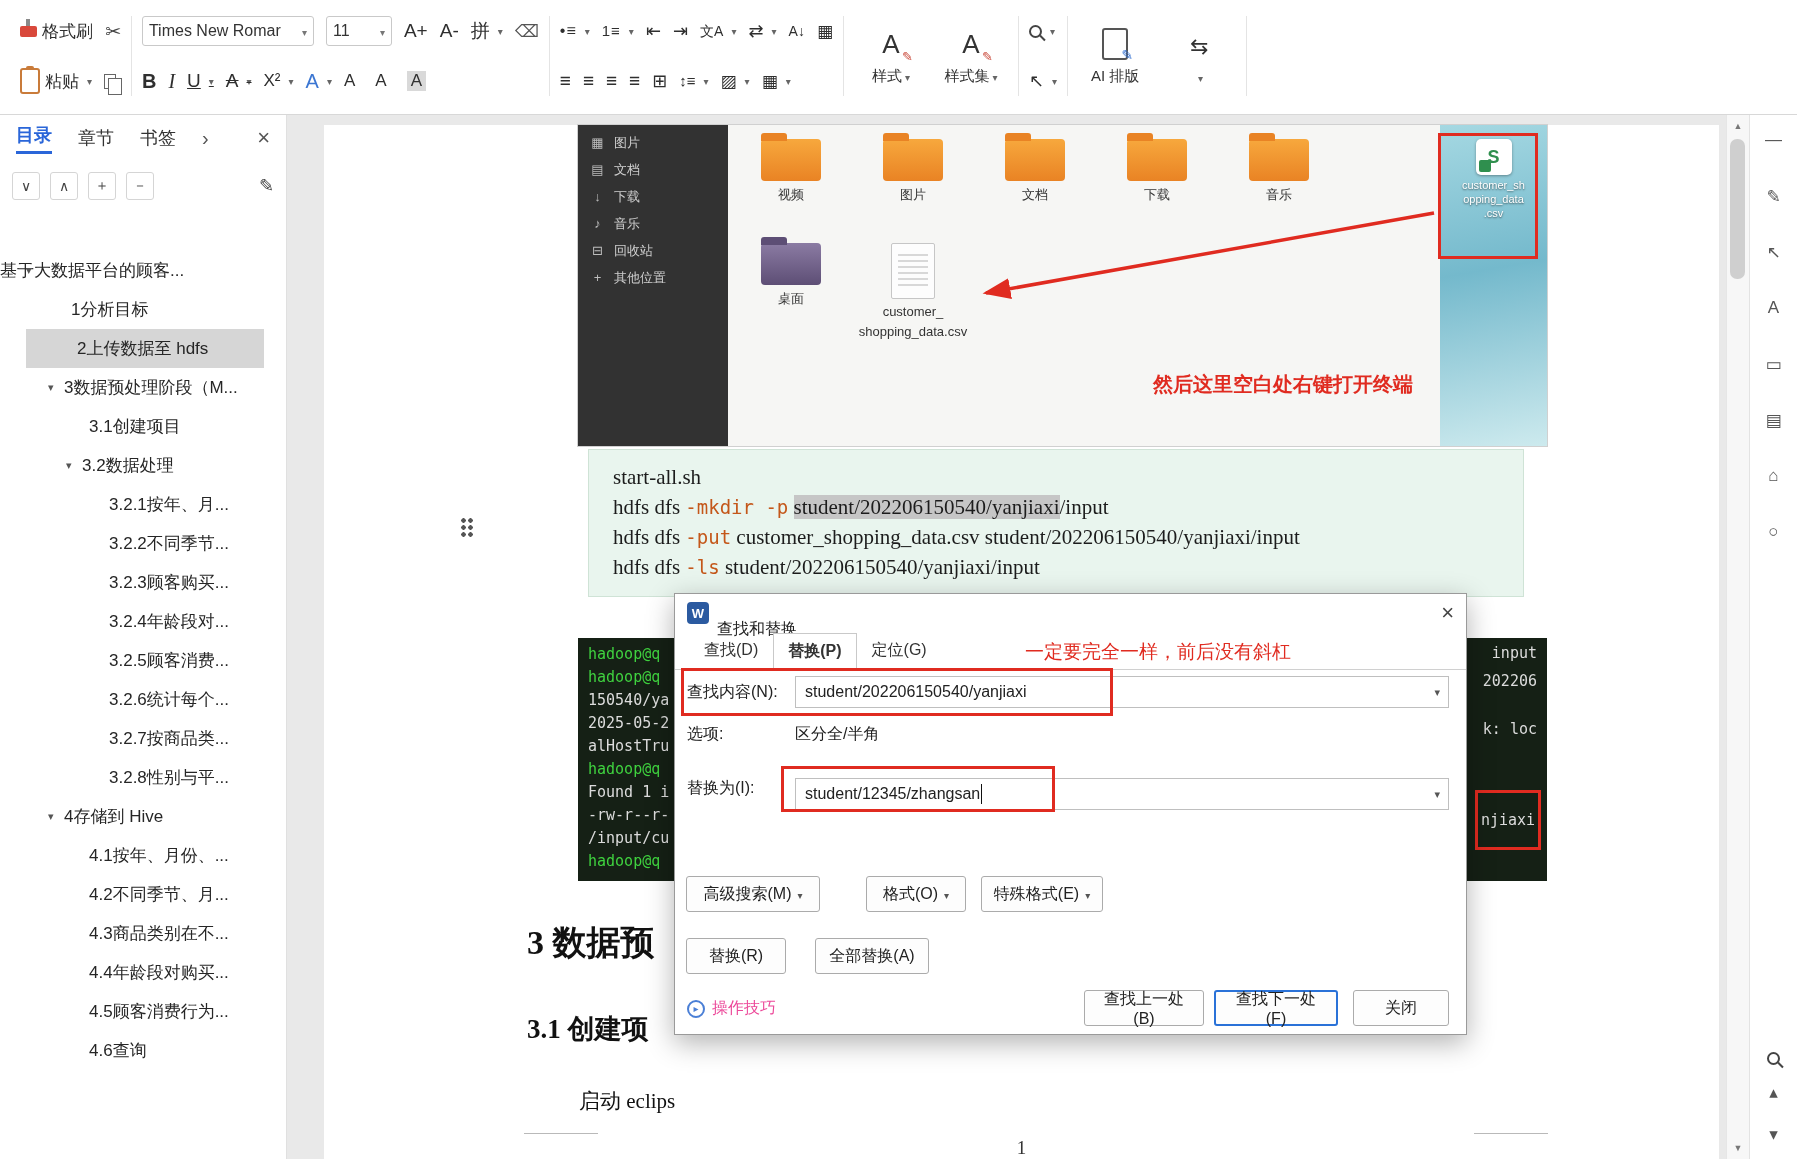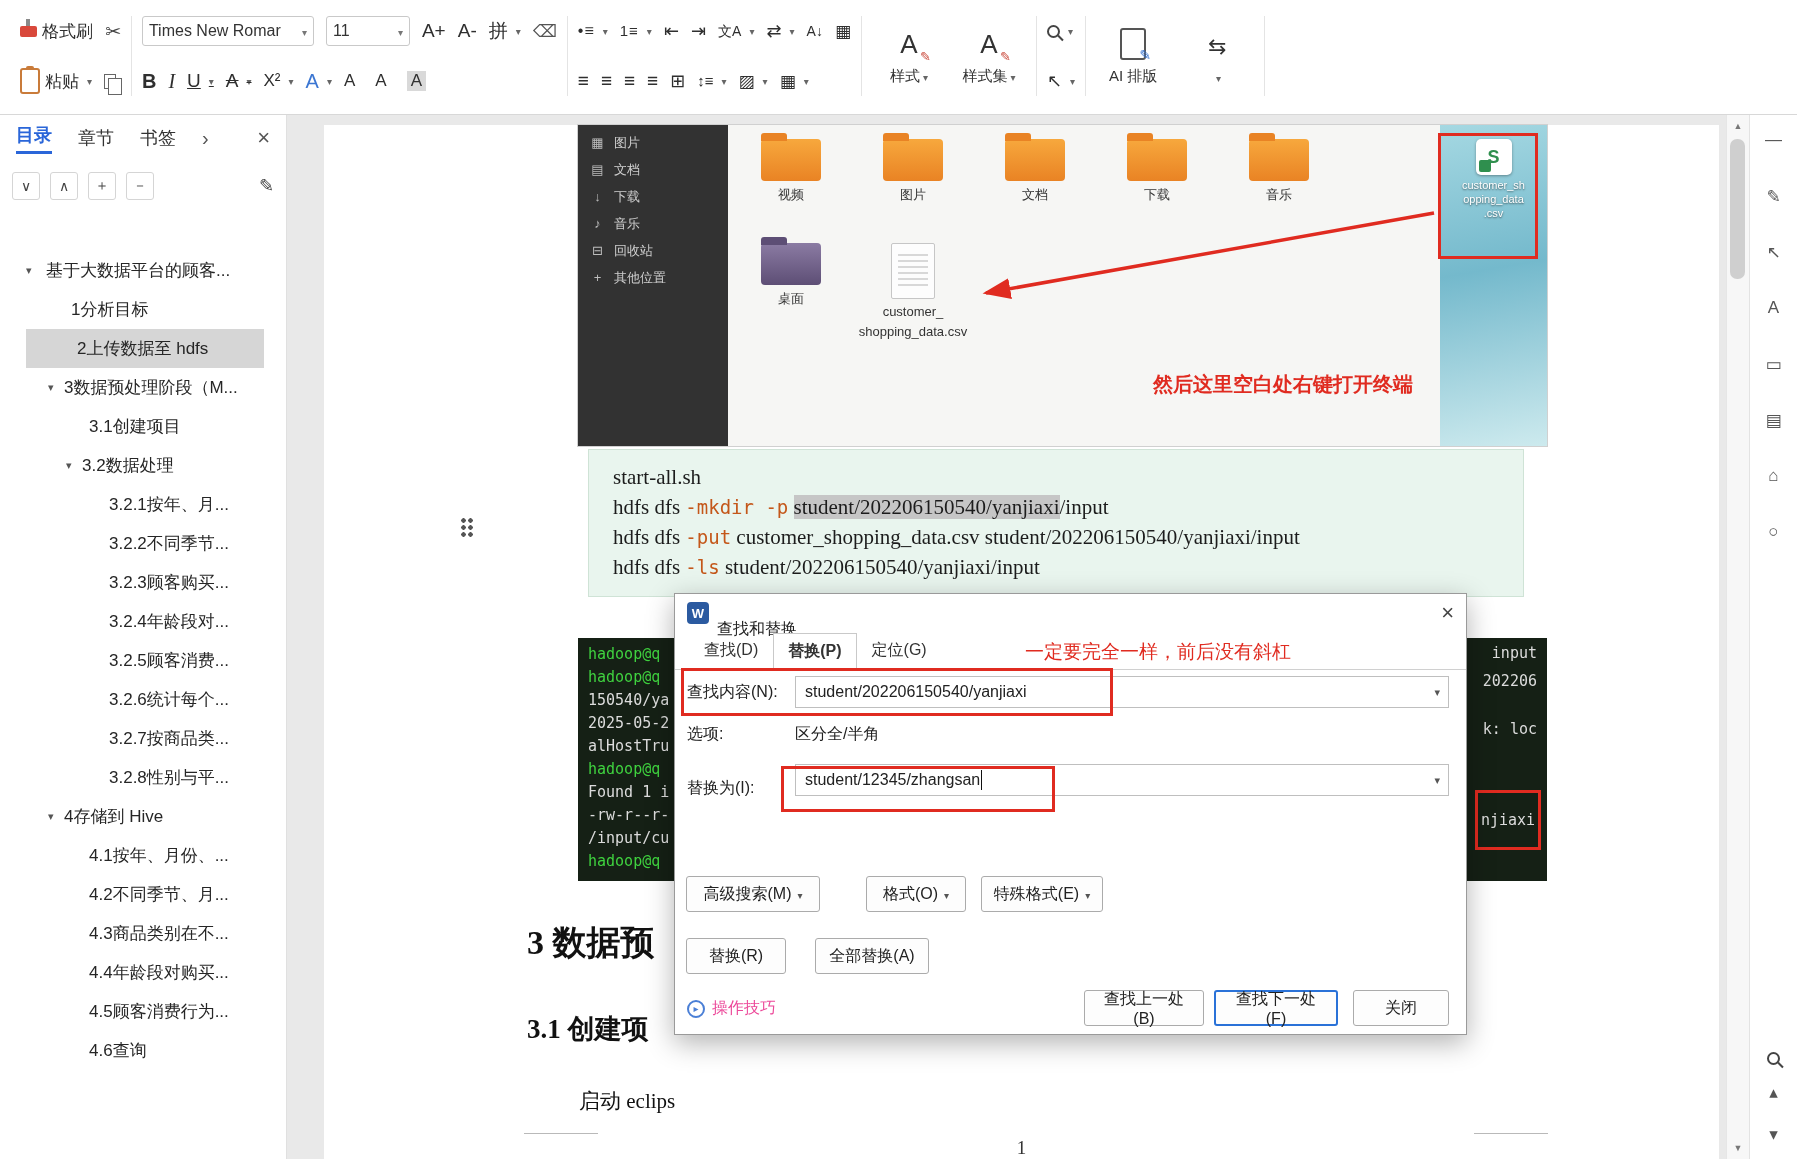--- a/index.html
+++ b/index.html
@@ -19,21 +19,21 @@
   .i-scissors::before { content:"✂"; font-size:19px; color:#444; }
   .i-eraser::before { content:"⌫"; font-size:17px; color:#555; }
   .i-brush { width:17px; height:11px; background:#d9483b; border-radius:2px; position:relative; }
   .i-brush::after { content:""; position:absolute; left:6px; top:-7px; width:4px; height:7px; background:#8a8a8a; }
   .i-clipboard { width:20px; height:26px; border:2px solid #c97b3a; border-radius:3px; position:relative; background:#fff; }
   .i-clipboard::before { content:""; position:absolute; top:-4px; left:4px; width:8px; height:4px; background:#c97b3a; border-radius:2px; }
   .i-copy { width:12px; height:15px; border:1.5px solid #666; background:#fff; position:relative; }
   .i-copy::after { content:""; position:absolute; left:3px; top:3px; width:12px; height:15px; border:1.5px solid #666; background:#fff; }
   .combo { display:inline-flex; align-items:center; justify-content:space-between; border:1px solid #c9c9c9; border-radius:3px; height:30px; padding:0 6px; font-size:16px; color:#333; background:#fff; }
   .font-name { width:172px; }
-  .font-size { width:84px; }
+  .font-size { width:66px; }
   .cdown::after { content:"▾"; font-size:10px; color:#777; }
   .d-bold { font-weight:bold; font-size:20px; }
   .d-italic { font-style:italic; font-family:"Liberation Serif",serif; font-size:20px; }
   .d-underline { text-decoration:underline; font-size:19px; }
   .d-strike { text-decoration:line-through; font-size:19px; }
   .d-super { font-size:17px; }
   .fx-blue { color:#3b76d2; font-size:20px; }
   .bar-yellow::after { content:""; display:block; height:4px; background:#e8c63c; margin-top:-1px; }
   .bar-red::after { content:""; display:block; height:4px; background:#d03a2e; margin-top:-1px; }
   .a-box { background:#d9d9d9; padding:0 4px; font-size:17px; }
@@ -74,21 +74,21 @@
   .sd-chevron::before { content:"›"; font-size:20px; color:#555; }
   .sd-close::before { content:"×"; font-size:22px; color:#555; }
   .sd-close { margin-left:auto; }
   .sd-controls { height:50px; display:flex; align-items:center; padding:0 12px; gap:10px; }
   .sd-btn { width:28px; height:28px; border:1px solid #d5d5d5; border-radius:3px; display:flex; align-items:center; justify-content:center; font-size:14px; color:#444; background:#fff; }
   .sd-pen { margin-left:auto; font-size:18px; color:#444; }
   .sd-pen::before { content:"✎"; }
   .sd-tree { padding-top:40px; font-size:17px; }
   .titem { position:relative; height:39px; line-height:39px; color:#262626; white-space:nowrap; overflow:hidden; }
   .arr::before { content:"▾"; position:absolute; font-size:11px; color:#555; top:0; }
-  .lv0 { padding-left:46px; } .lv0.arr::before { left:26px; }
+  .lv0 { } .lv0.arr::before { left:26px; }
   .lv1 { padding-left:71px; }
   .lv1a { padding-left:64px; } .lv1a.arr::before { left:48px; }
   .lv2 { padding-left:89px; }
   .lv2a { padding-left:82px; } .lv2a.arr::before { left:66px; }
   .lv3 { padding-left:109px; }
   .sel { background:#d6d6d6; width:238px; margin-left:26px; padding-left:51px; }
 
   
   .page { position:absolute; left:37px; top:10px; width:1395px; height:1040px; background:#fff; z-index:1;padding-left:7px; }
 
@@ -153,21 +153,21 @@
   .dlg-close::before { content:"×"; }
   .dlg-tabs { height:38px; display:flex; align-items:flex-end; padding:0 14px; border-bottom:1px solid #d0d0d0; position:relative; }
   .dtab { padding:7px 14px; font-size:16px; color:#333; border:1px solid transparent; }
   .dtab.active { border:1px solid #c9c9c9; border-bottom-color:#fff; background:#fff; position:relative; top:1px; font-weight:bold; }
   .dlg-warning { position:absolute; left:350px; top:7px; color:#e02b20; font-size:19px; white-space:nowrap; }
   .dlg-body { position:relative; height:368px; font-size:16px; color:#222; }
   .dlab { position:absolute; left:12px; }
   .lab-find { top:12px; } .lab-opts { top:54px; } .lab-repl { top:108px; }
   .dtext-opts { position:absolute; left:120px; top:54px; }
   .dcombo { position:absolute; left:120px; width:654px; height:32px; border:1px solid #bfbfbf; background:#fff; display:flex; align-items:center; padding:0 26px 0 9px; }
-  .combo-find { top:6px; } .combo-repl { top:94px; }
+  .combo-find { top:6px; } .combo-repl { top:108px; }
   .dcombo .dcaret { position:absolute; right:8px; font-size:11px; color:#555; }
   .dcombo .dcaret::before { content:"▾"; }
   .tcaret { width:1px; height:20px; background:#111; margin-left:1px; }
   .redframe { position:absolute; border:3px solid #e02b20; pointer-events:none; }
   .rf-find { left:6px; top:-2px; width:432px; height:48px; }
   .rf-repl { left:106px; top:96px; width:274px; height:46px; }
   .dbtn { position:absolute; height:36px; background:#fdfdfd; border:1px solid #ababab; border-radius:3px; font-size:16px; color:#222; display:flex; align-items:center; justify-content:center; gap:6px; padding:0 10px; font-family:inherit; }
   .b-adv { left:11px; top:206px; width:134px; }
   .b-fmt { left:191px; top:206px; width:100px; }
   .b-spec { left:306px; top:206px; width:122px; }

